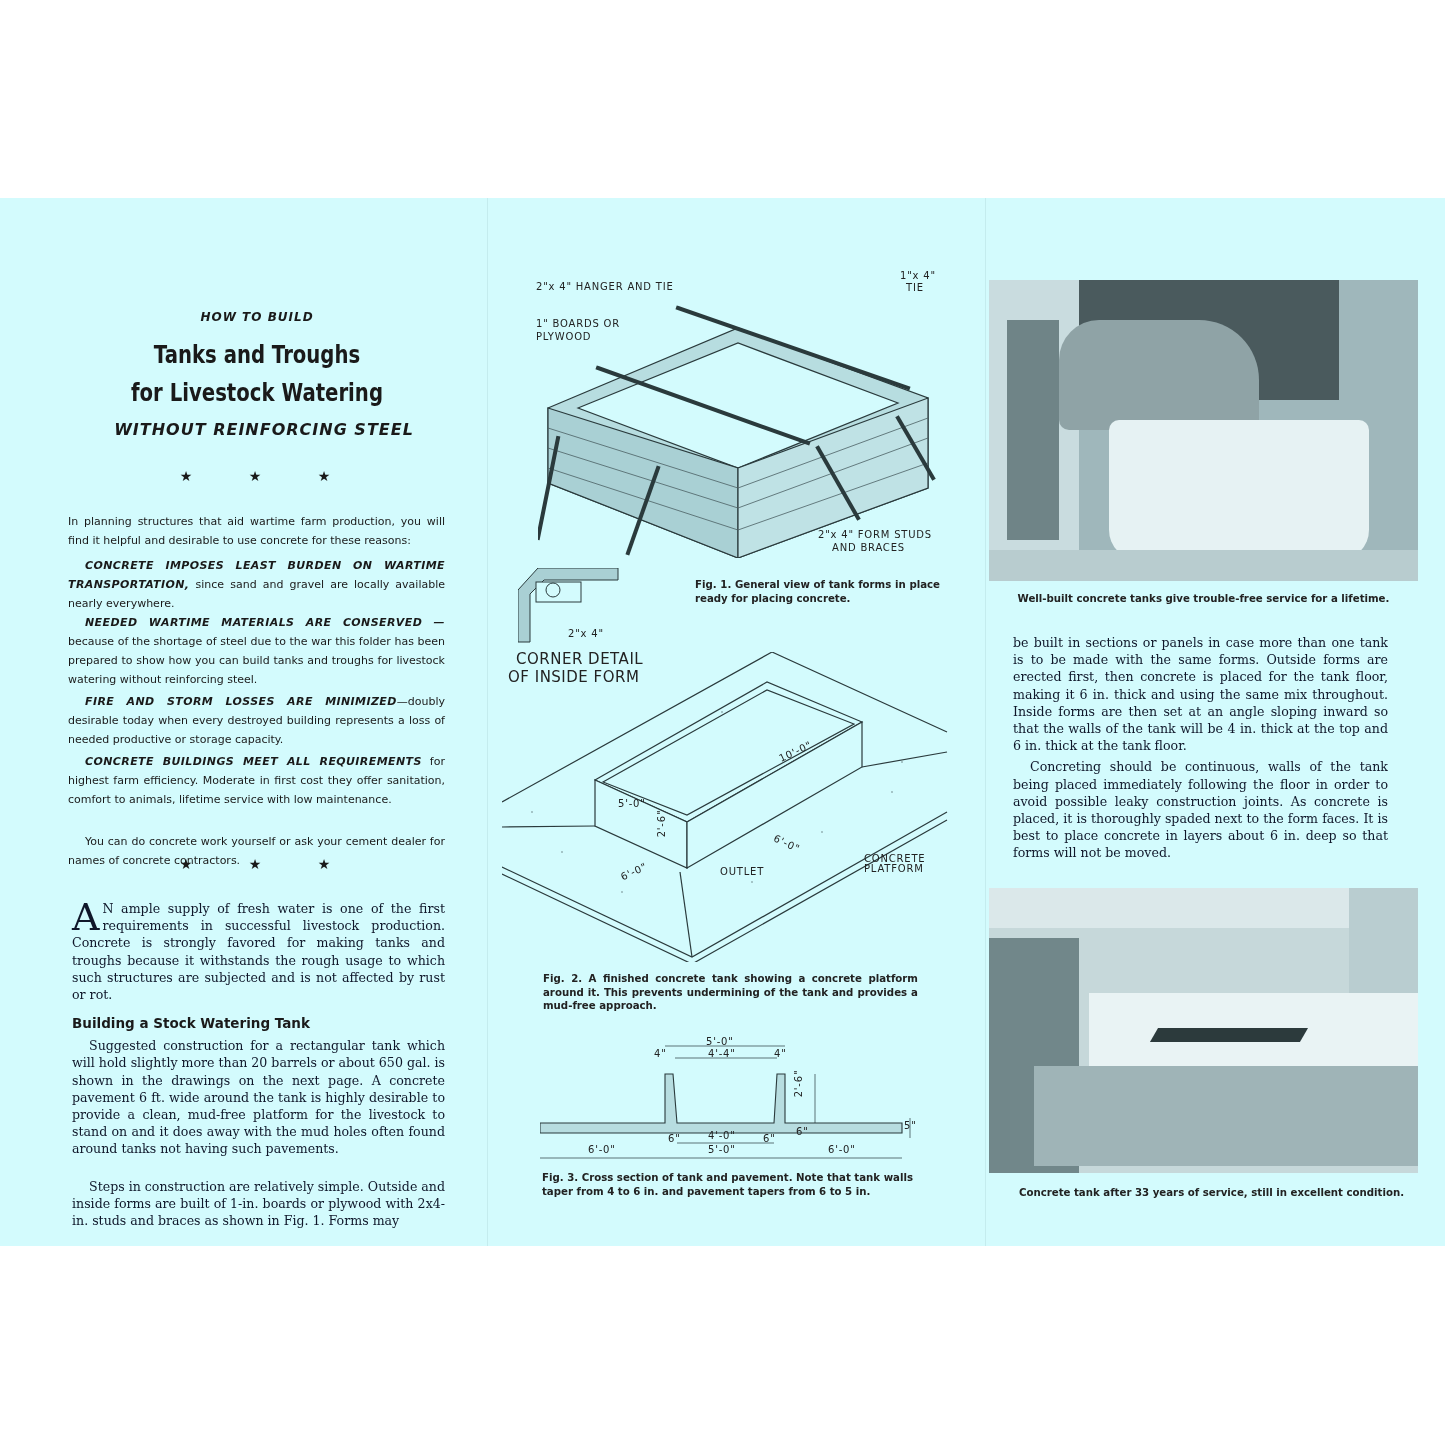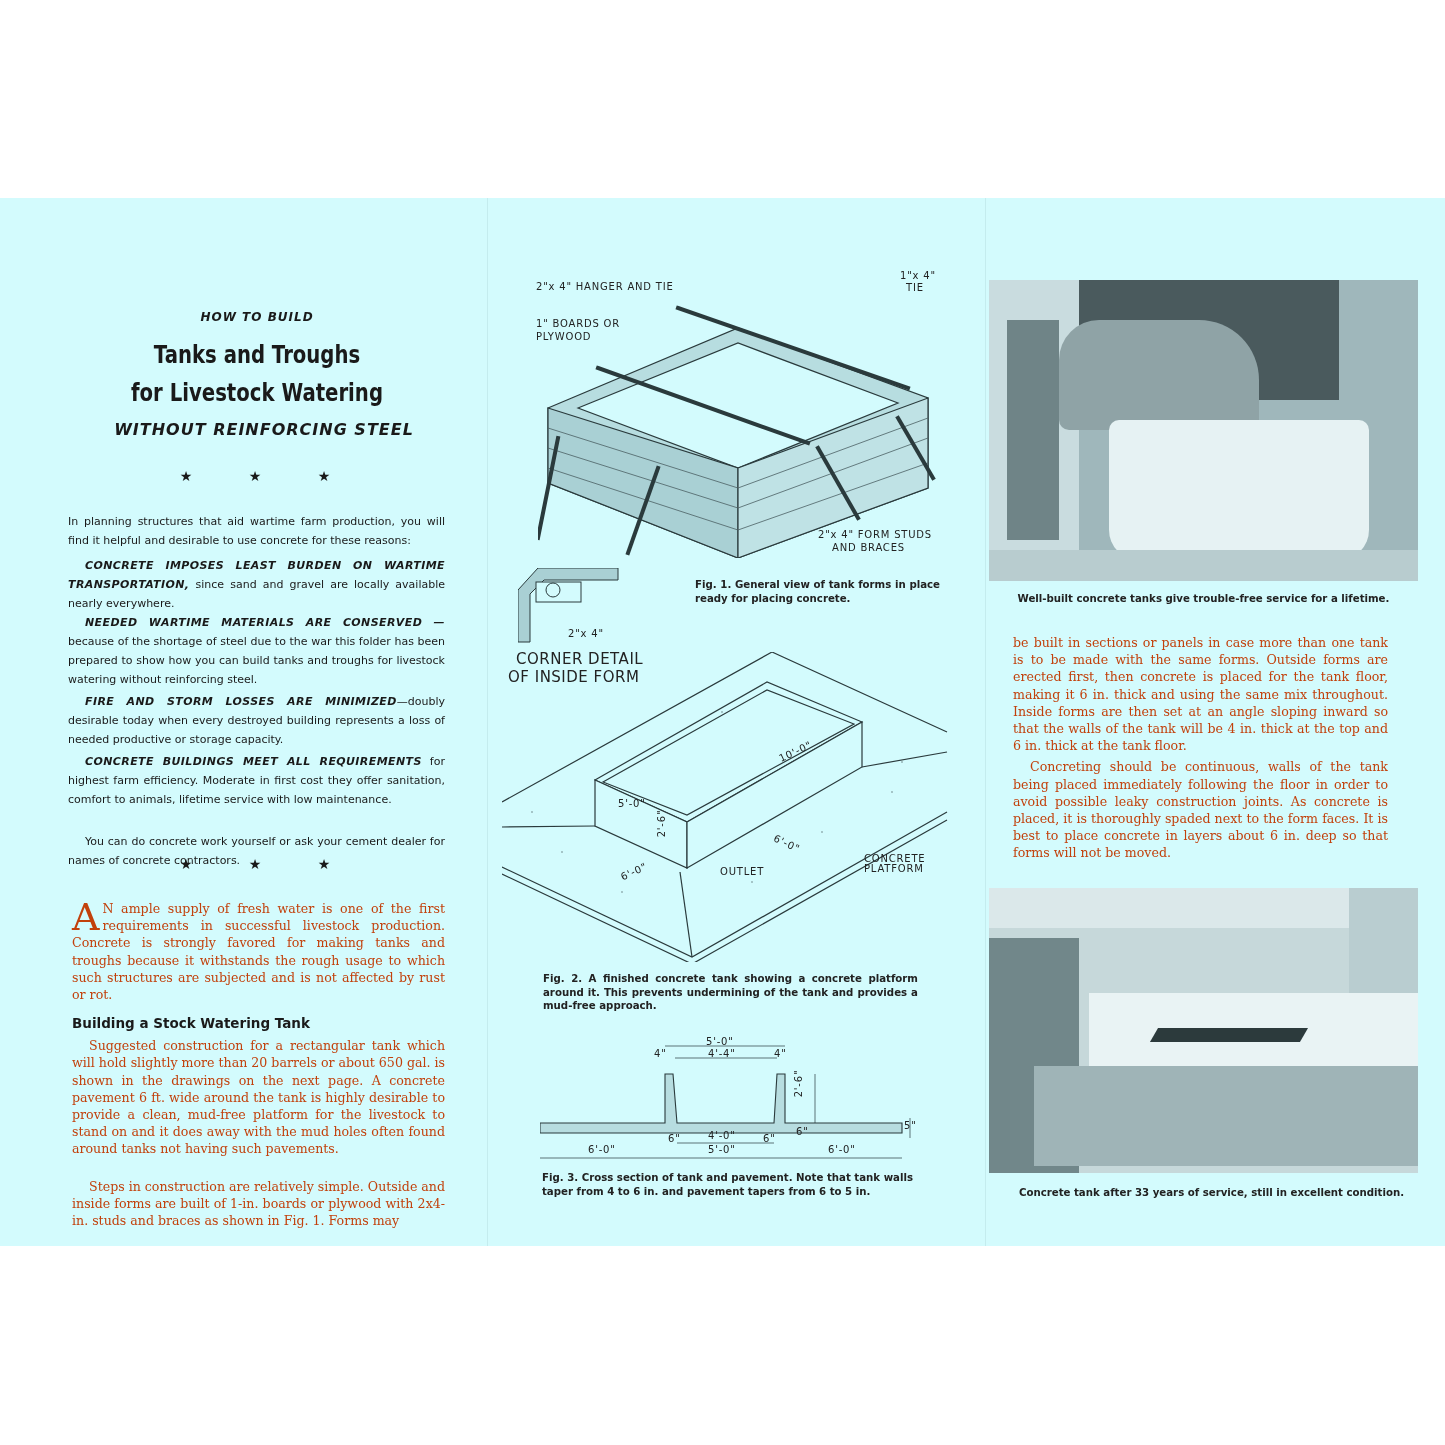--- a/index.html
+++ b/index.html
@@ -9,21 +9,21 @@
   .fold { position:absolute; top:0; width:1px; height:1048px; background:#c4ecee; }
   .panel { position:absolute; top:0; height:1048px; }
   .abs { position:absolute; }
   
   .t-small { font-family:"DejaVu Sans", sans-serif; font-style:italic; font-weight:bold; letter-spacing:1px; text-align:center; }
   .t-big { font-family:"DejaVu Sans", sans-serif; font-weight:bold; text-align:center; transform:scaleX(0.82); transform-origin:center; }
   .stars { text-align:center; letter-spacing:26px; font-size:14px; }
   .sans-p { font-family:"DejaVu Sans", sans-serif; font-size:11px; line-height:19px; text-align:justify; margin:0; }
   .sans-p .cap { font-style:italic; font-weight:bold; letter-spacing:0.4px; }
   .ind { text-indent:17px; }
-  .serif-p { font-family:"DejaVu Serif", serif; font-size:12.6px; line-height:17.2px; text-align:justify; margin:0; color:#c2410c; }
+  .serif-p { font-family:"DejaVu Serif", serif; font-size:12.6px; line-height:17.2px; text-align:justify; margin:0; color:#0f172a; }
   .dropcap { float:left; font-family:"DejaVu Serif", serif; font-size:38px; line-height:30px; padding-right:3px; margin-top:2px; }
   .h2 { font-family:"DejaVu Sans", sans-serif; font-weight:bold; font-size:13.5px; text-align:left; }
   .caption { font-family:"DejaVu Sans", sans-serif; font-size:10.2px; line-height:13.5px; font-weight:bold; color:#222; }
   .lbl { font-family:"DejaVu Sans", sans-serif; font-size:10px; letter-spacing:0.8px; color:#222; }
   .photo { position:absolute; background:#9fb7bb; overflow:hidden; }
 </style>
 </head>
 <body>
 
 <div class="sheet">

